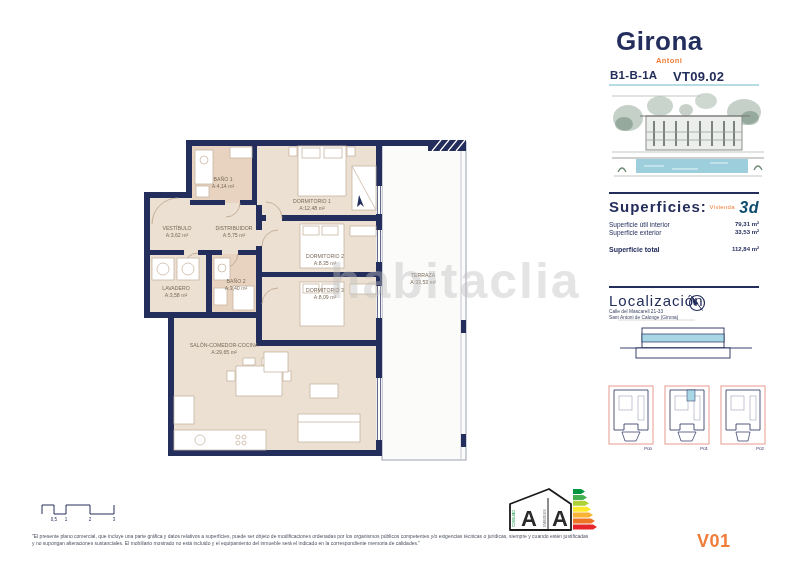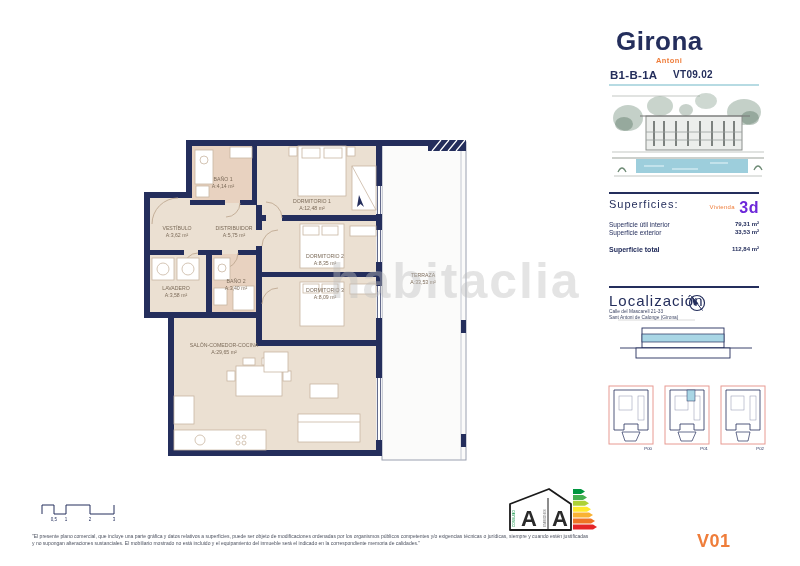--- a/index.html
+++ b/index.html
@@ -6,28 +6,28 @@
   .page{position:relative;width:800px;height:566px;background:#ffffff;overflow:hidden;
         font-family:"Liberation Sans",sans-serif;color:#242e5c;}
   .abs{position:absolute;}
   
   .project-name{left:616px;top:26px;font-size:26px;font-weight:700;letter-spacing:.5px;color:#242e5c;}
   .project-sub{left:656px;top:56px;font-size:7.5px;font-weight:700;color:#ef7d3a;letter-spacing:.4px;}
   .brand-box{left:687px;top:34px;width:68px;height:34px;border:2px solid #242e5c;
              display:flex;flex-direction:column;align-items:center;justify-content:center;
              font-size:10px;font-weight:700;letter-spacing:3px;color:#242e5c;line-height:1.25;text-indent:3px;}
   .code-unit{left:610px;top:69px;font-size:11.5px;font-weight:600;letter-spacing:.3px;}
-  .code-view{left:673px;top:69px;font-size:10px;font-weight:600;letter-spacing:.3px;}
+  .code-view{left:673px;top:69px;font-size:13px;font-weight:600;letter-spacing:.3px;}
   .rule-blue{left:609px;top:84px;width:150px;height:2px;background:#b7dbe3;}
   .rule-navy1{left:609px;top:192px;width:150px;height:2px;background:#242e5c;}
   .rule-navy2{left:609px;top:286px;width:150px;height:2px;background:#242e5c;}
-  .sup-title{left:609px;top:198px;font-size:11px;letter-spacing:1px;font-weight:400;}
+  .sup-title{left:609px;top:198px;font-size:15px;letter-spacing:1px;font-weight:700;}
   .sup-type{left:609px;top:199px;width:150px;text-align:right;}
   .sup-type .lbl{font-size:6px;color:#ef7d3a;vertical-align:4px;letter-spacing:.3px;}
-  .sup-type .val{font-size:16px;font-weight:700;color:#6d28d9;letter-spacing:.5px;}
+  .sup-type .val{font-size:16px;font-weight:700;color:#0c4a6e;letter-spacing:.5px;font-style:italic;}
   .sup-row{left:609px;width:150px;display:flex;justify-content:space-between;font-size:6.5px;}
   .sup-row .v{font-weight:700;font-size:6px;}
   .sup-row.r1{top:221px;} .sup-row.r2{top:229px;}
   .sup-row.total{top:246px;font-weight:700;font-size:7px;}
   .loc-title{left:609px;top:292px;font-size:15px;letter-spacing:1px;font-weight:500;}
   .loc-addr{left:609px;top:309px;font-size:4.8px;line-height:6px;color:#3f4766;}
   .disclaimer{left:32px;top:533px;width:690px;font-size:5px;line-height:6.6px;color:#4d5260;}
   .version{left:697px;top:531px;font-size:18px;font-weight:700;color:#ef7d3a;letter-spacing:.5px;}
   .watermark{left:330px;top:252px;font-size:50px;font-weight:700;letter-spacing:2px;
              color:#bfbfbf;opacity:.42;pointer-events:none;}

